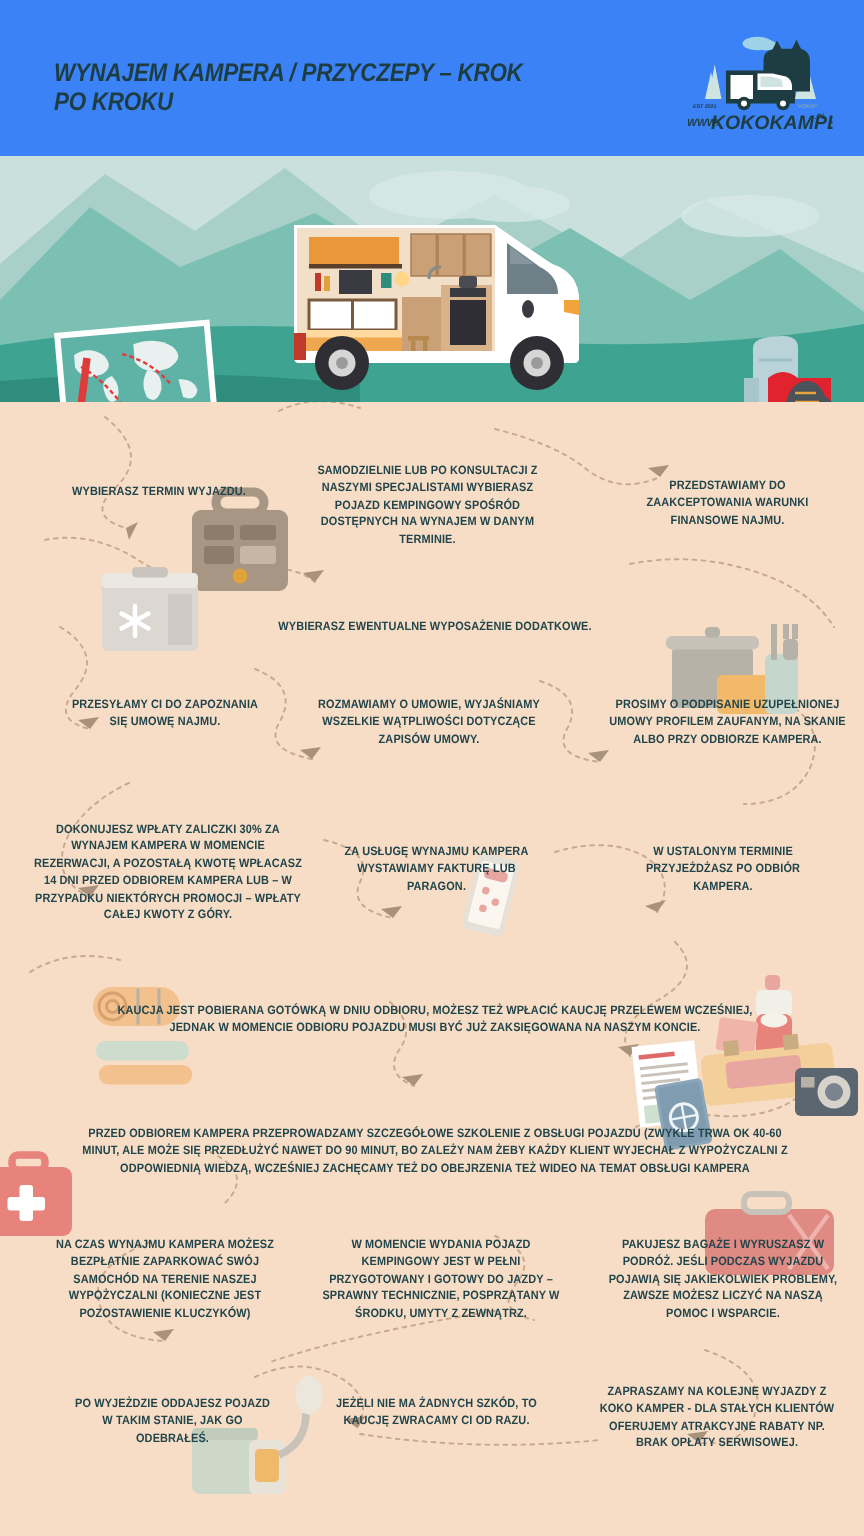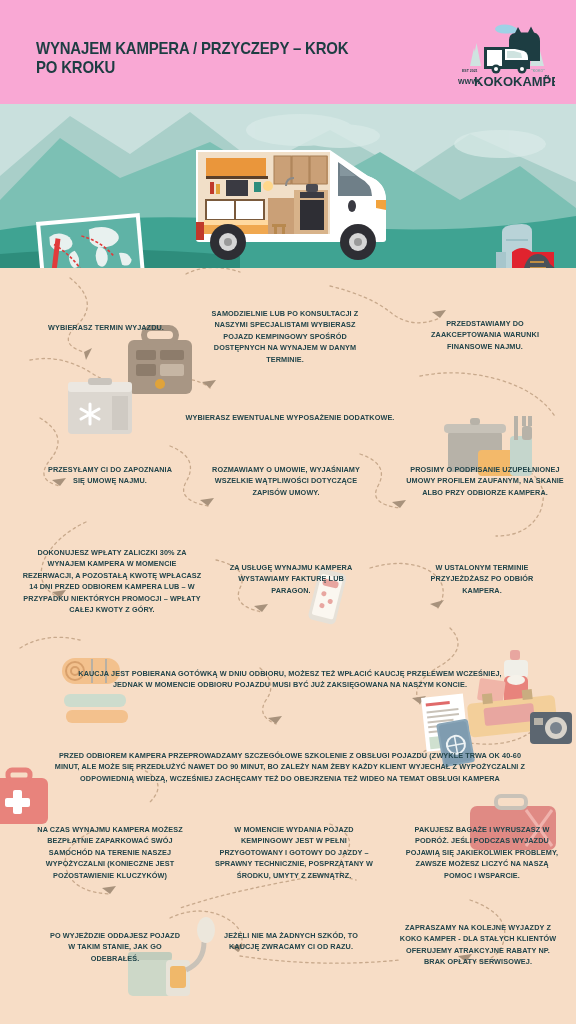--- a/index.html
+++ b/index.html
@@ -4,21 +4,21 @@
 <style>
   html,body{margin:0;padding:0;}
   body{
     width:576px;height:1024px;overflow:hidden;
     font-family:"Liberation Sans", sans-serif;
     background:#f7ddc6;
   }
   .page{position:relative;width:576px;height:1024px;overflow:hidden;background:#f7ddc6;}
 
   
-  .header{position:absolute;left:0;top:0;width:576px;height:104px;background:#f9a8d4;}
+  .header{position:absolute;left:0;top:0;width:576px;height:104px;background:#3b82f6;font-style:italic;}
   .title{
     position:absolute;left:36px;top:40px;width:380px;
     font-family:"Liberation Sans Narrow","Liberation Sans",sans-serif;
     font-weight:bold;font-size:17px;letter-spacing:-0.2px;
     color:#1d3d42;line-height:1.1;
     transform:scaleX(0.88);transform-origin:left center;
   }
   .logo{position:absolute;left:455px;top:18px;width:100px;height:70px;}
 
   

